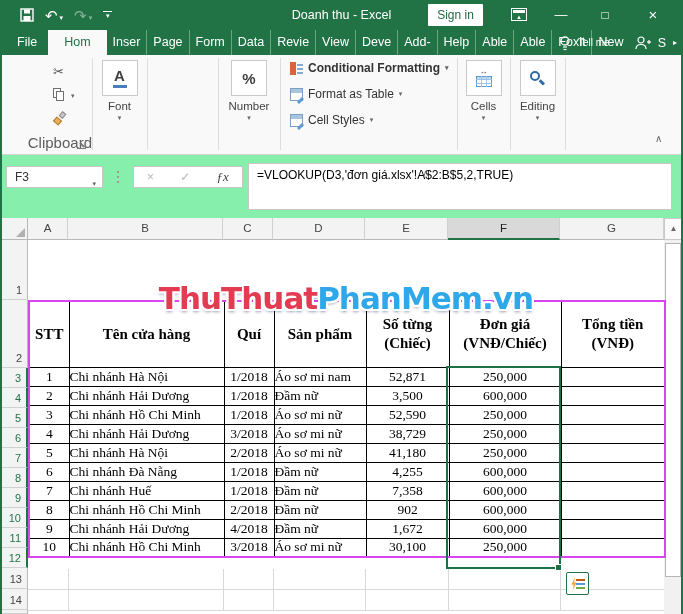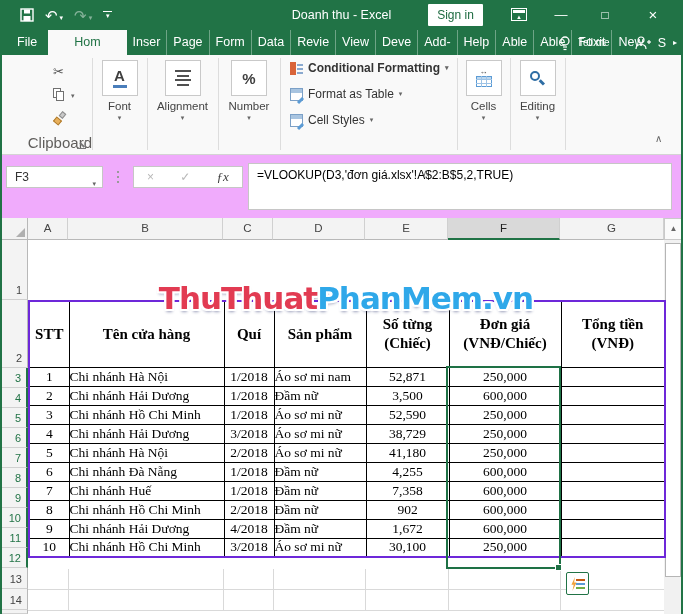--- a/index.html
+++ b/index.html
@@ -25,21 +25,21 @@
   .wbtn { position:absolute; top:0; width:26px; height:30px; color:#fff; text-align:center; line-height:30px; }
   .wmin { left:548px; font-size:13px; }
   .wmax { left:592px; font-size:12px; }
   .wclose { left:640px; font-size:15px; }
 
   
   .tabrow { position:absolute; left:0; top:30px; width:683px; height:25px; background:#217346; }
   #tabs { display:flex; height:25px; }
   .tab { color:#fff; font-size:12.5px; line-height:25px; padding:0 6px; white-space:nowrap; border-left:1px solid rgba(255,255,255,.35); }
   .tab:first-child { margin-left:6px; padding:0 11px; border-left:none; }
-  .tab:nth-child(2) { border-left:none; padding:0 26px; }
+  .tab:nth-child(2) { border-left:none; padding:0 16px; }
   .tab:nth-child(3) { border-left:none; }
   .tab.active { background:#f9f9f9; color:#217346; }
   .tabright { position:absolute; right:6px; top:0; height:25px; display:flex; align-items:center; gap:7px; color:#fff; }
   .tellme { font-size:10px; }
   .share-s { font-size:12.5px; }
   .moretabs { font-size:8px; color:#fff; }
 
   
   .ribbon { position:absolute; left:0; top:55px; width:683px; height:100px; background:#f9f9f9; border-bottom:1px solid #d4d4d4; }
   .gsep { position:absolute; top:3px; height:92px; width:1px; background:#ddd; }
@@ -93,21 +93,21 @@
       linear-gradient(#bdd7ee, #bdd7ee) 0 0/16px 3px no-repeat, #fff; }
   .cellsicon .gv { position:absolute; top:6px; width:1px; height:11px; background:#9dc3e6; }
   .cellsicon .gh { position:absolute; left:1px; width:16px; height:1px; background:#9dc3e6; }
   
   .magicon { position:relative; width:15px; height:15px; }
   .magicon .lens { position:absolute; left:0; top:0; width:10px; height:10px; border:2px solid #2e6da4; border-radius:50%; background:#fff; }
   .magicon .hnd { position:absolute; left:9px; top:10px; width:6px; height:2.5px; background:#2e6da4; transform:rotate(45deg); }
   .ribcollapse { position:absolute; left:655px; top:78px; font-size:10px; color:#666; }
 
   
-  .fbar { position:absolute; left:0; top:155px; width:683px; height:63px; background:#f0abfc; }
+  .fbar { position:absolute; left:0; top:155px; width:683px; height:63px; background:#86efac; }
   .namebox { position:absolute; left:6px; top:11px; width:97px; height:22px; background:#fff; border:1px solid #c6c6c6; font-size:12px; color:#333; line-height:20px; padding-left:8px; }
   .namebox .dd { position:absolute; right:6px; top:7px; font-size:7px; color:#666; }
   .fdots { position:absolute; left:117px; top:16px; width:2px; height:2px; background:#9a9a9a; box-shadow:0 5px 0 #9a9a9a, 0 10px 0 #9a9a9a; }
   .fxbox { position:absolute; left:133px; top:11px; width:110px; height:22px; background:#fff; border:1px solid #c6c6c6; display:flex; align-items:center; justify-content:space-around; }
   .fxcancel, .fxenter { font-size:12px; color:#b8b8b8; }
   .fxfx { font-size:13px; color:#3d3d3d; font-style:italic; font-family:"Liberation Serif", serif; }
   .finput { position:absolute; left:248px; top:8px; width:424px; height:47px; background:#fff; border:1px solid #c6c6c6; font-size:12px; color:#000; padding:4px 20px 0 8px; white-space:nowrap; overflow:hidden; }
   .fcollapse { position:absolute; right:254px; top:13px; font-size:9px; color:#666; z-index:2; }
 
   
@@ -122,21 +122,21 @@
   .vsb { position:absolute; left:664px; top:0; width:19px; height:396px; background:#f1f1f1; }
   .vsb-up { position:absolute; left:0; top:0; width:19px; height:22px; background:#fafafa; border:1px solid #c9c9c9; text-align:center; font-size:8px; color:#666; line-height:20px; }
   .vsb-thumb { position:absolute; left:1px; top:25px; width:16px; height:334px; background:#fff; border:1px solid #b5b5b5; }
   
   .r1cell { position:absolute; left:28px; top:22px; width:636px; height:60px; background:#fff; display:flex; align-items:center; justify-content:center; font-family:"Liberation Serif", serif; font-weight:bold; font-size:19px; color:#000; }
   .wm { position:absolute; left:28px; top:62px; width:636px; text-align:center; font-size:31px; font-weight:bold; letter-spacing:-1px; z-index:6; font-family:"DejaVu Sans", sans-serif;
         text-shadow:-2px -2px 0 #fff, 2px -2px 0 #fff, -2px 2px 0 #fff, 2px 2px 0 #fff, -2px 0 0 #fff, 2px 0 0 #fff, 0 -2px 0 #fff, 0 2px 0 #fff, 0 3px 3px rgba(30,40,100,.45); }
   .wm-red { color:#e23b52; }
   .wm-blue { color:#2fa8e9; }
   
-  #dtable { position:absolute; left:28px; top:82px; width:636px; border-collapse:collapse; table-layout:fixed; z-index:2; font-family:"Liberation Serif", serif; border:2px solid #6d28d9; }
+  #dtable { position:absolute; left:28px; top:82px; width:636px; border-collapse:collapse; table-layout:fixed; z-index:2; font-family:"Liberation Serif", serif; border:2px solid #d946ef; }
   #dtable th, #dtable td { border:1px solid #000; overflow:hidden; }
   #dtable th { height:66px; font-weight:bold; font-size:15px; text-align:center; vertical-align:middle; white-space:pre-line; line-height:1.3; padding:0 2px; background:#fff; }
   #dtable td { height:19px; font-size:13.5px; vertical-align:middle; padding:0; background:#fff; }
   td.a-c { text-align:center; }
   td.a-l { text-align:left; padding-left:3px; }
   td.a-r { text-align:center; padding-right:3px; }
   td.pr10 { padding-right:10px; }
   td.pr16 { padding-right:16px; }
   td.gray { background:#d3d3d3; }
   
@@ -255,34 +255,20 @@
             <div class="ach">A</div>
               <span class="ubar"></span>
           </div>
         </div>
         <span class="blabel">Font</span>
         <span class="bdrop">▾</span>
       </div>
     </div>
     <div class="gsep" style="left:147px;"></div>
 
-    <div class="rgroup" style="left:147px; width:71px;">
-      <div class="bigbtn">
-        <div class="bigbox">
-          <div class="alicon">
-            <div class="l"></div>
-              <div class="l short"></div>
-              <div class="l"></div>
-              <div class="l short"></div>
-          </div>
-        </div>
-        <span class="blabel">Alignment</span>
-        <span class="bdrop">▾</span>
-      </div>
-    </div>
     <div class="gsep" style="left:218px;"></div>
 
     <div class="rgroup" style="left:218px; width:62px;">
       <div class="bigbtn">
         <div class="bigbox">
             <span class="pcticon">%</span>
           </div>
         <span class="blabel">Number</span>
         <span class="bdrop">▾</span>
       </div>

